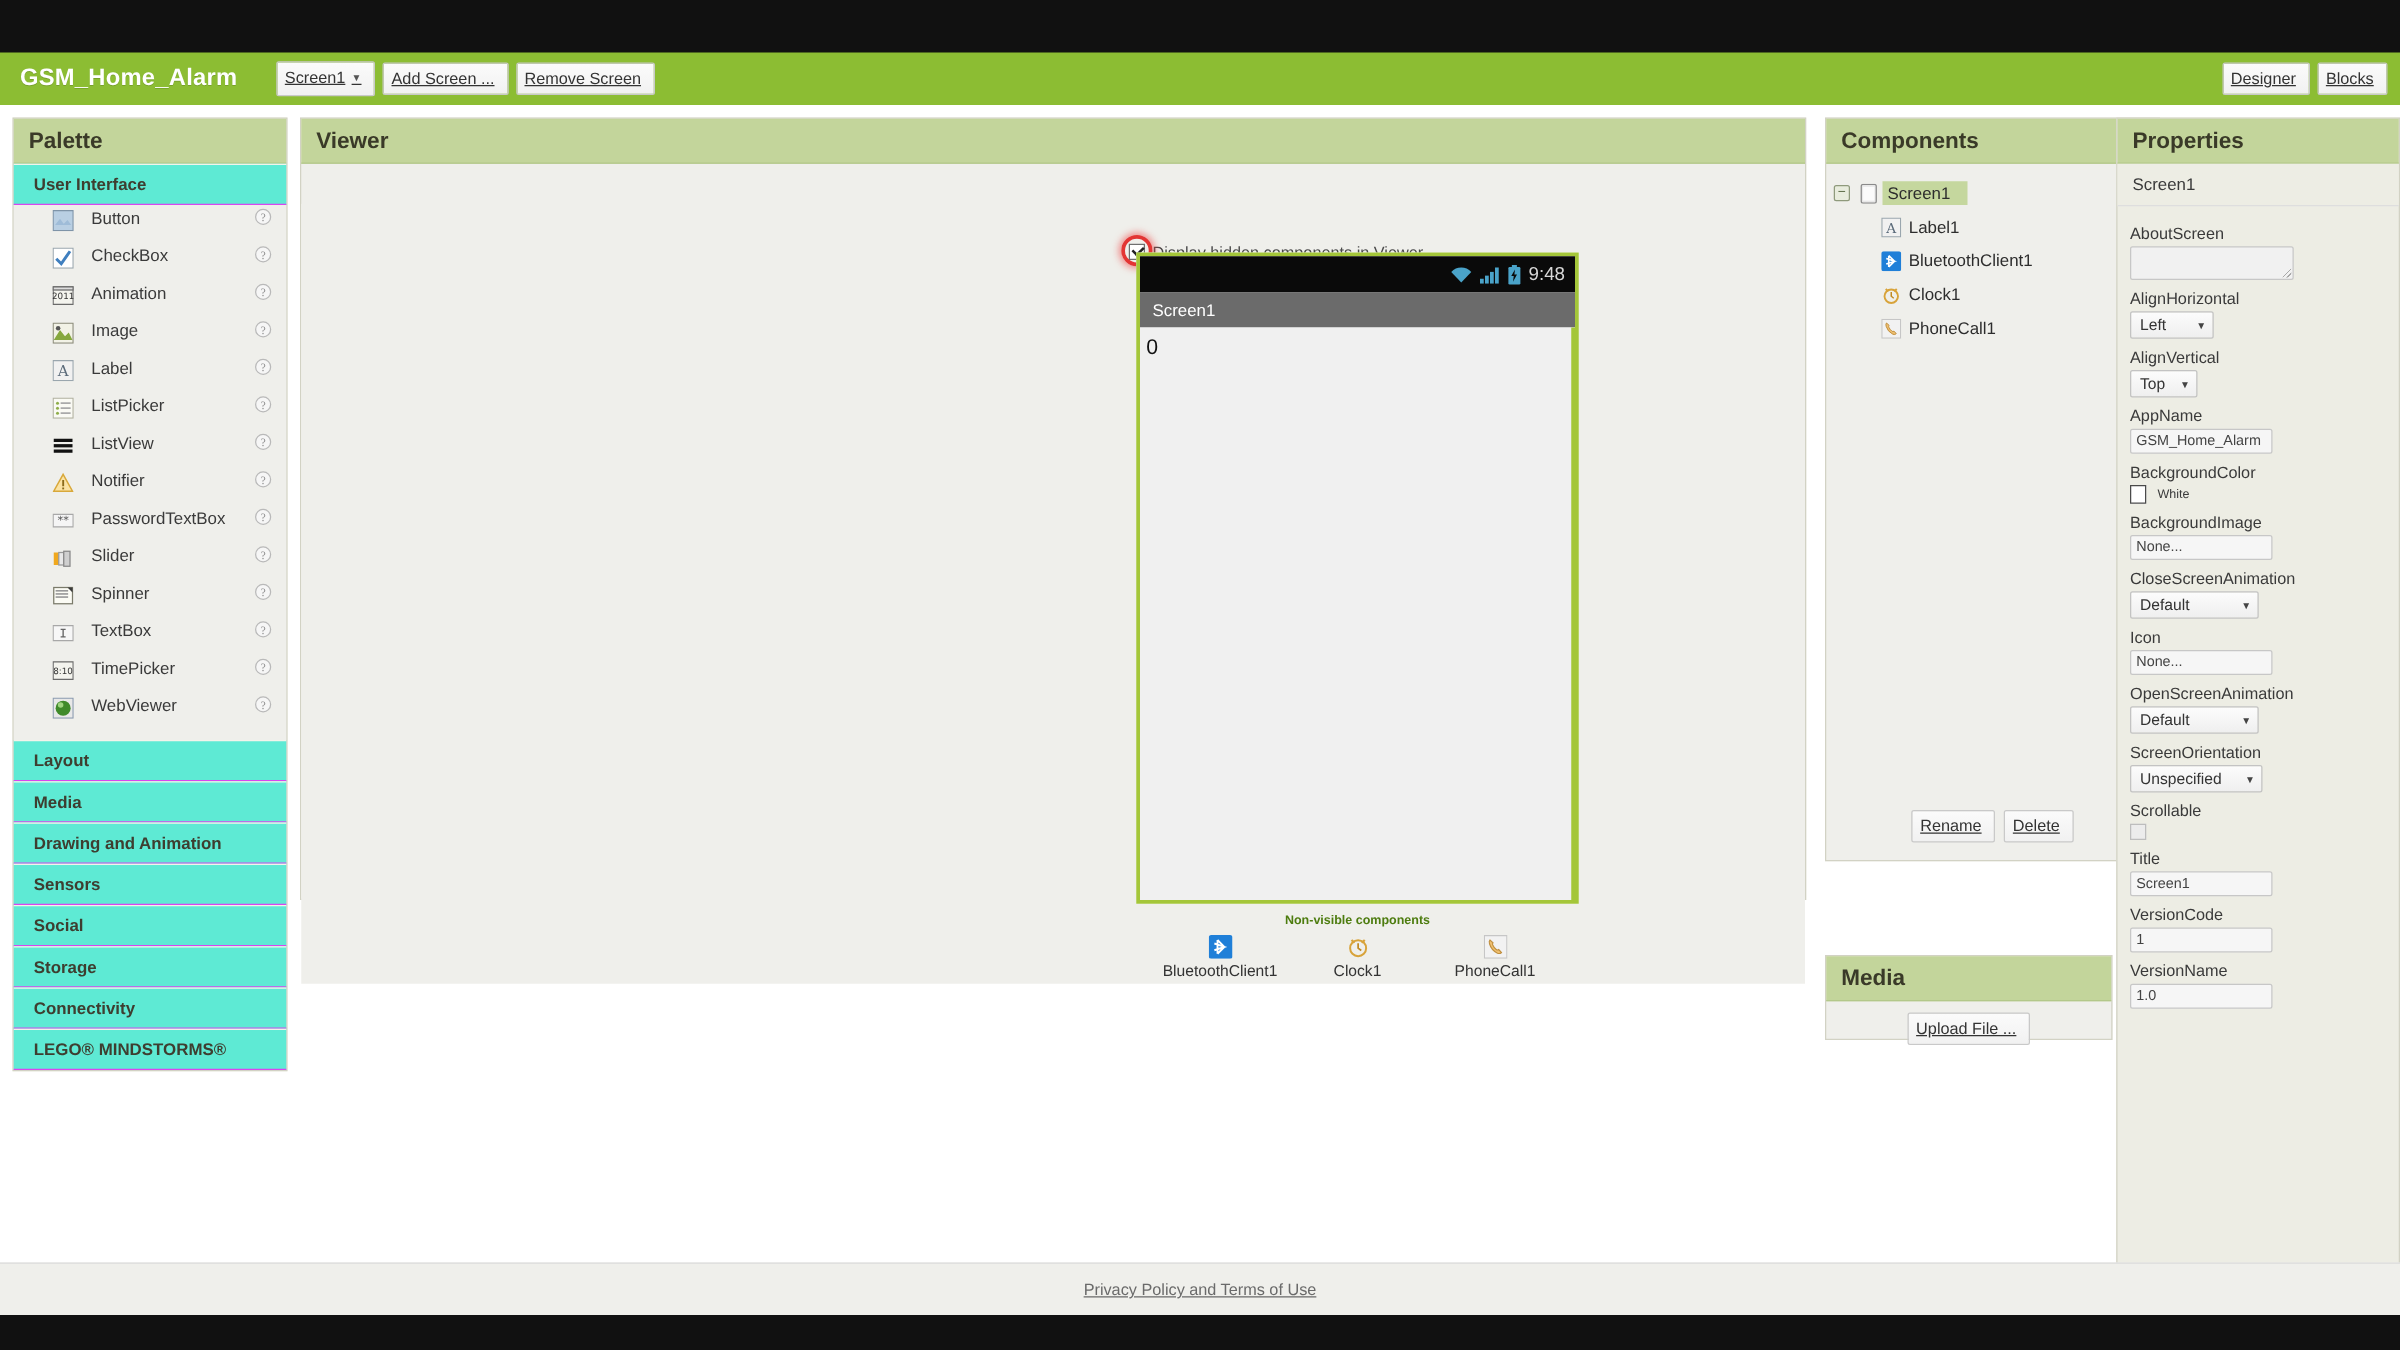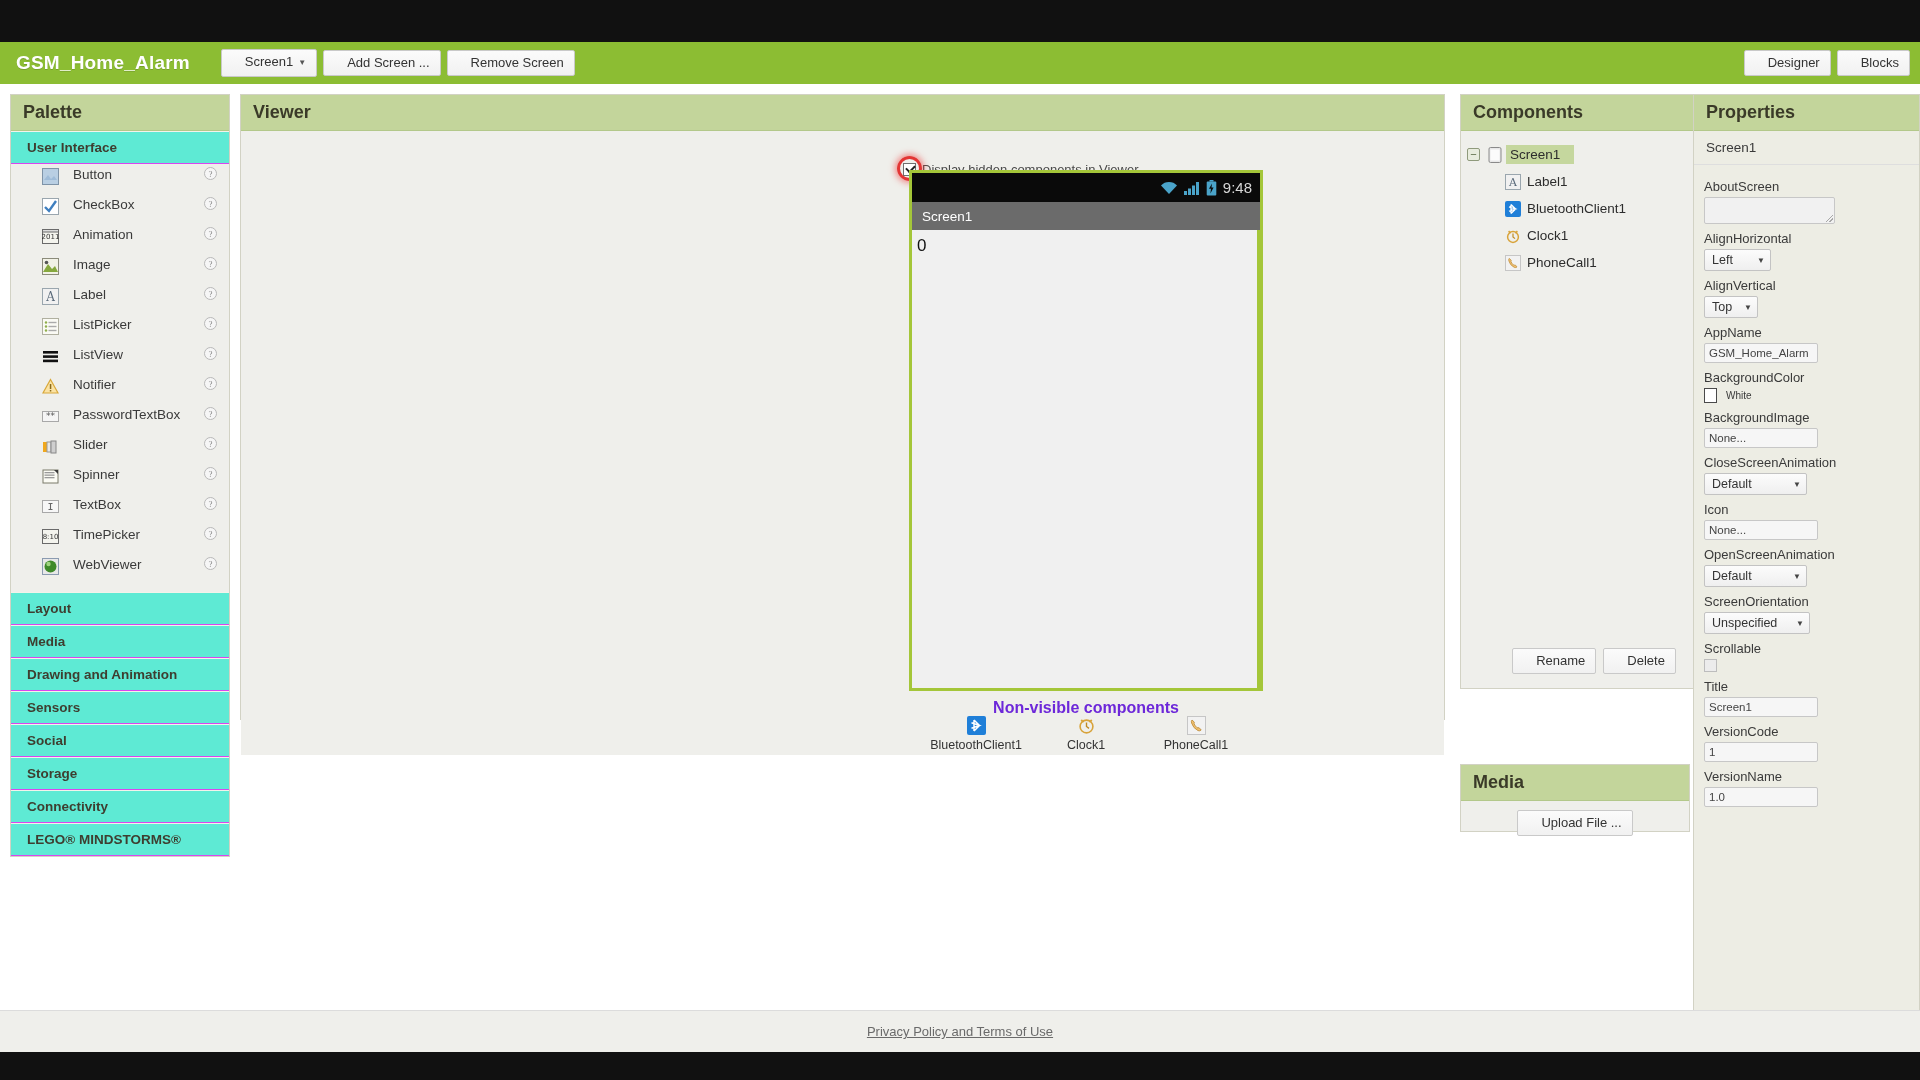--- a/index.html
+++ b/index.html
@@ -30,25 +30,26 @@
     letter-spacing: 0.2px;
     text-shadow: 0 1px 0 rgba(0,0,0,0.15);
   }
   .topbar-btns { display: flex; align-items: center; margin-left: 31px; gap: 6px; }
   .gbtn {
     background: linear-gradient(to bottom, #fbfbfb 0%, #f1f1f1 100%);
     border: 1px solid #c9c9c9;
     border-radius: 2px;
     font-size: 13px;
     color: #333;
-    padding: 4px 10px 5px 23px;
+    padding: 4px 10px 5px 6px;
     line-height: 15px;
     font-family: "Liberation Sans", sans-serif;
     white-space: nowrap;
     cursor: pointer;
+    text-decoration: underline;
   }
   .gbtn .caret { font-size: 8px; margin-left: 5px; color: #555; position: relative; top: -1px;}
   .topbar-right {
     position: absolute; right: 10px; top: 0; height: 42px;
     display: flex; align-items: center; gap: 6px;
   }
 
   
   .workspace {
     position: absolute; left: 0; top: 84px;
@@ -105,21 +106,21 @@
     flex: 0 0 19px;
   }
 
   
   .viewer {
     position: absolute; left: 240px; top: 10px;
     width: 1205px; height: 626px;
     background: #EFEFEB;
     border: 1px solid #d2d2c4;
   }
-  .viewer-body { position: relative; width: 100%; height: 100%; background: #EFEFEB; }
+  .viewer-body { position: relative; width: 100%; height: 100%; background: #EFEFEB; margin-top: 32px; }
 
   .hidden-chk-row {
     position: absolute; left: 662px; top: 31px;
     display: flex; align-items: center;
   }
   .hidden-chk {
     width: 13px; height: 13px;
     border: 1px solid #6f6f6f; background: #fff;
     position: relative;
     cursor: pointer;
@@ -168,21 +169,21 @@
     height: 458px; background: #F0F0F0;
     border-right: 3px solid #A4C639;
   }
   .phone-label {
     font-size: 17px; color: #111; padding: 6px 0 0 5px; font-family: "Liberation Sans", sans-serif;
   }
 
   .nonvis-title {
     position: absolute; left: 668px; top: 568px;
     width: 354px; text-align: center;
-    font-size: 16px; font-weight: bold; color: #6d28d9;
+    font-size: 10px; font-weight: bold; color: #4d7c0f;
   }
   .nonvis-row {
     position: absolute; left: 668px; top: 585px;
     width: 354px;
     display: flex; justify-content: center; gap: 14px;
   }
   .nonvis-item { display: flex; flex-direction: column; align-items: center; width: 96px; cursor: pointer;}
   .nonvis-item .nv-label { font-size: 12.5px; color: #333; margin-top: 3px; }
 
   

